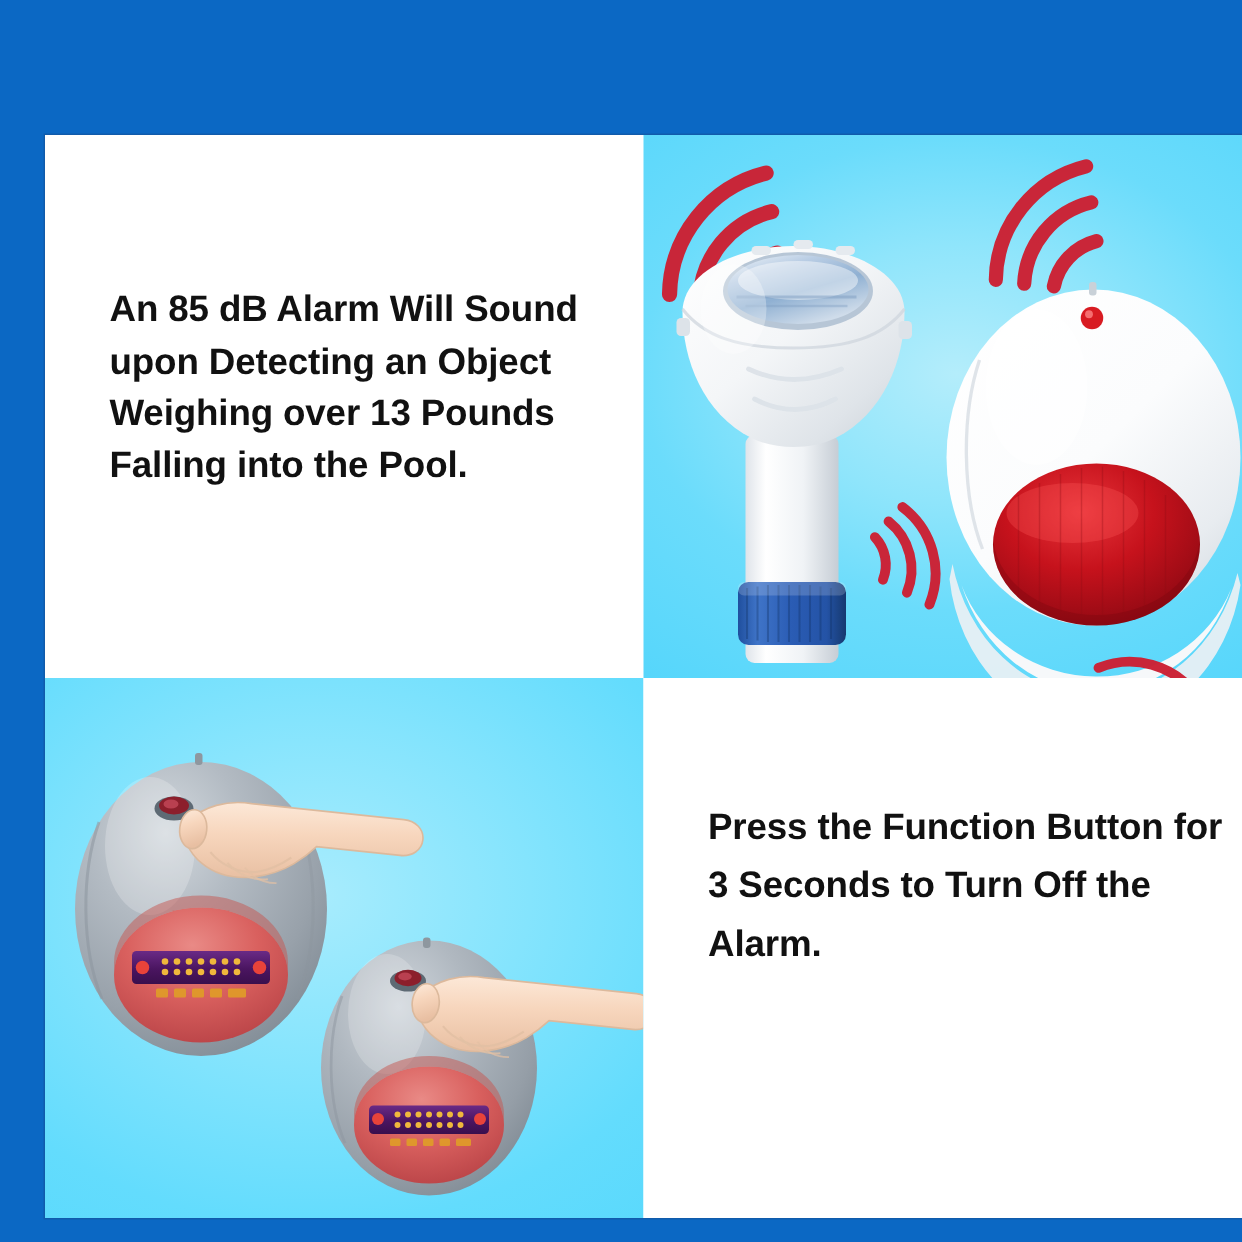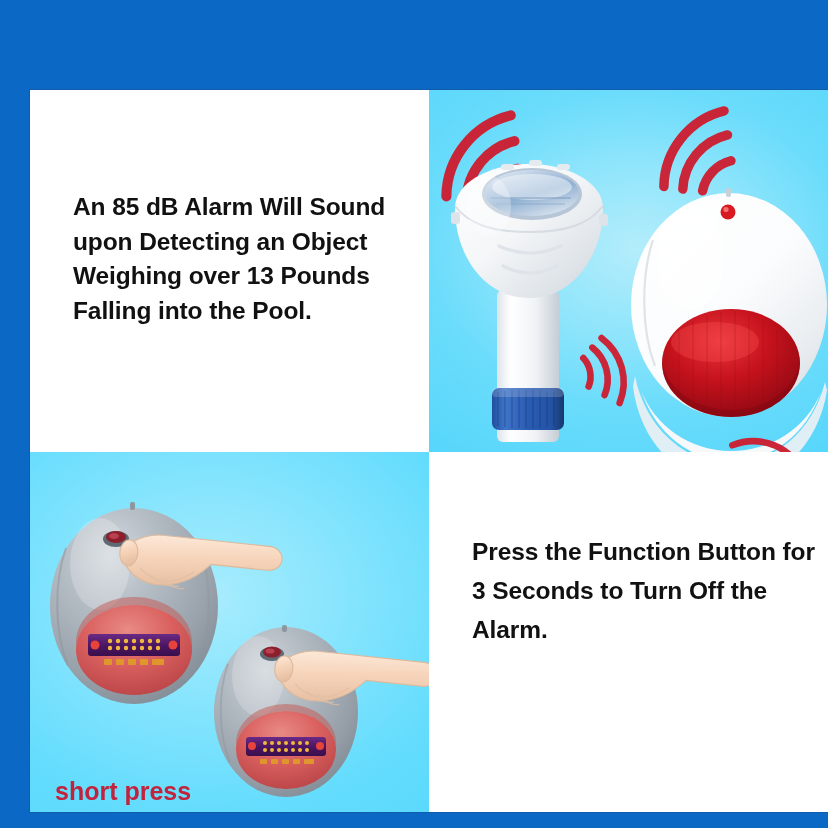--- a/index.html
+++ b/index.html
@@ -421,21 +421,20 @@
           </g>
         </g>
 
         <g transform="translate(248,186) rotate(6)">
           <use href="#handShape"></use>
         </g>
 
         <text class="cap" x="24" y="348" font-family="Liberation Sans, sans-serif" font-size="0" fill="none"></text>
       </svg>
 
-      <div class="caption cap-short">short press</div>
 
     </div>
 
     <div class="quad q-br">
       <div class="copy copy-br">Press the Function Button for 3 Seconds to Turn Off the Alarm.</div>
     </div>
 
   </div>
 </div>
 

